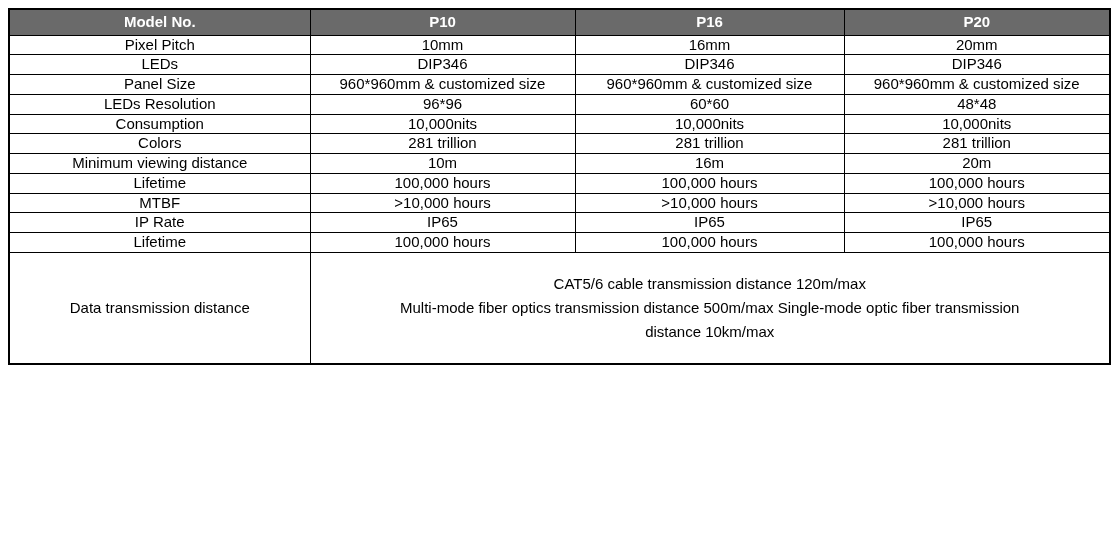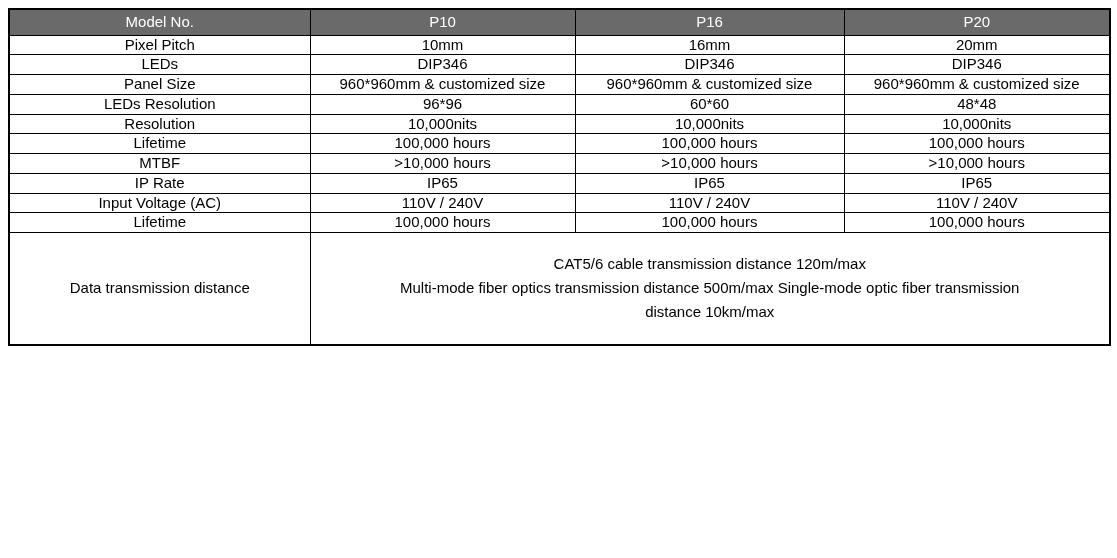--- a/index.html
+++ b/index.html
@@ -40,21 +40,21 @@
     padding:0 2px;
     font-size:15px;
     line-height:1.25;
     overflow:hidden;
     white-space:nowrap;
   }
   .spec-table thead tr{ height:26px; }
   .spec-table thead th{
     background:var(--header-bg);
     color:var(--header-text);
-    font-weight:normal;
+    font-weight:bold;
     font-size:15px;
   }
   .spec-table tbody.rows tr{ height:18px;border-radius:10px; }
   tr.merged-row{ height:112px; }
   td.merged-cell{
     white-space:normal;
     line-height:24px;
     font-size:15px;
     text-align:center;
   }
@@ -101,48 +101,54 @@
           <td>960*960mm &amp; customized size</td>
           <td>960*960mm &amp; customized size</td>
         </tr>
         <tr>
           <td>LEDs Resolution</td>
           <td>96*96</td>
           <td>60*60</td>
           <td>48*48</td>
         </tr>
         <tr>
-          <td>Resolution</td>
+          <td>Consumption</td>
           <td>10,000nits</td>
           <td>10,000nits</td>
           <td>10,000nits</td>
+        </tr>
+        <tr>
+          <td>Colors</td>
+          <td>281 trillion</td>
+          <td>281 trillion</td>
+          <td>281 trillion</td>
+        </tr>
+        <tr>
+          <td>Minimum viewing distance</td>
+          <td>10m</td>
+          <td>16m</td>
+          <td>20m</td>
         </tr>
         <tr>
           <td>Lifetime</td>
           <td>100,000 hours</td>
           <td>100,000 hours</td>
           <td>100,000 hours</td>
         </tr>
         <tr>
           <td>MTBF</td>
           <td>&gt;10,000 hours</td>
           <td>&gt;10,000 hours</td>
           <td>&gt;10,000 hours</td>
         </tr>
         <tr>
           <td>IP Rate</td>
           <td>IP65</td>
           <td>IP65</td>
           <td>IP65</td>
-        </tr>
-        <tr>
-          <td>Input Voltage (AC)</td>
-          <td>110V / 240V</td>
-          <td>110V / 240V</td>
-          <td>110V / 240V</td>
         </tr>
         <tr>
           <td>Lifetime</td>
           <td>100,000 hours</td>
           <td>100,000 hours</td>
           <td>100,000 hours</td>
         </tr>
       </tbody>
     <tbody>
       <tr class="merged-row">

